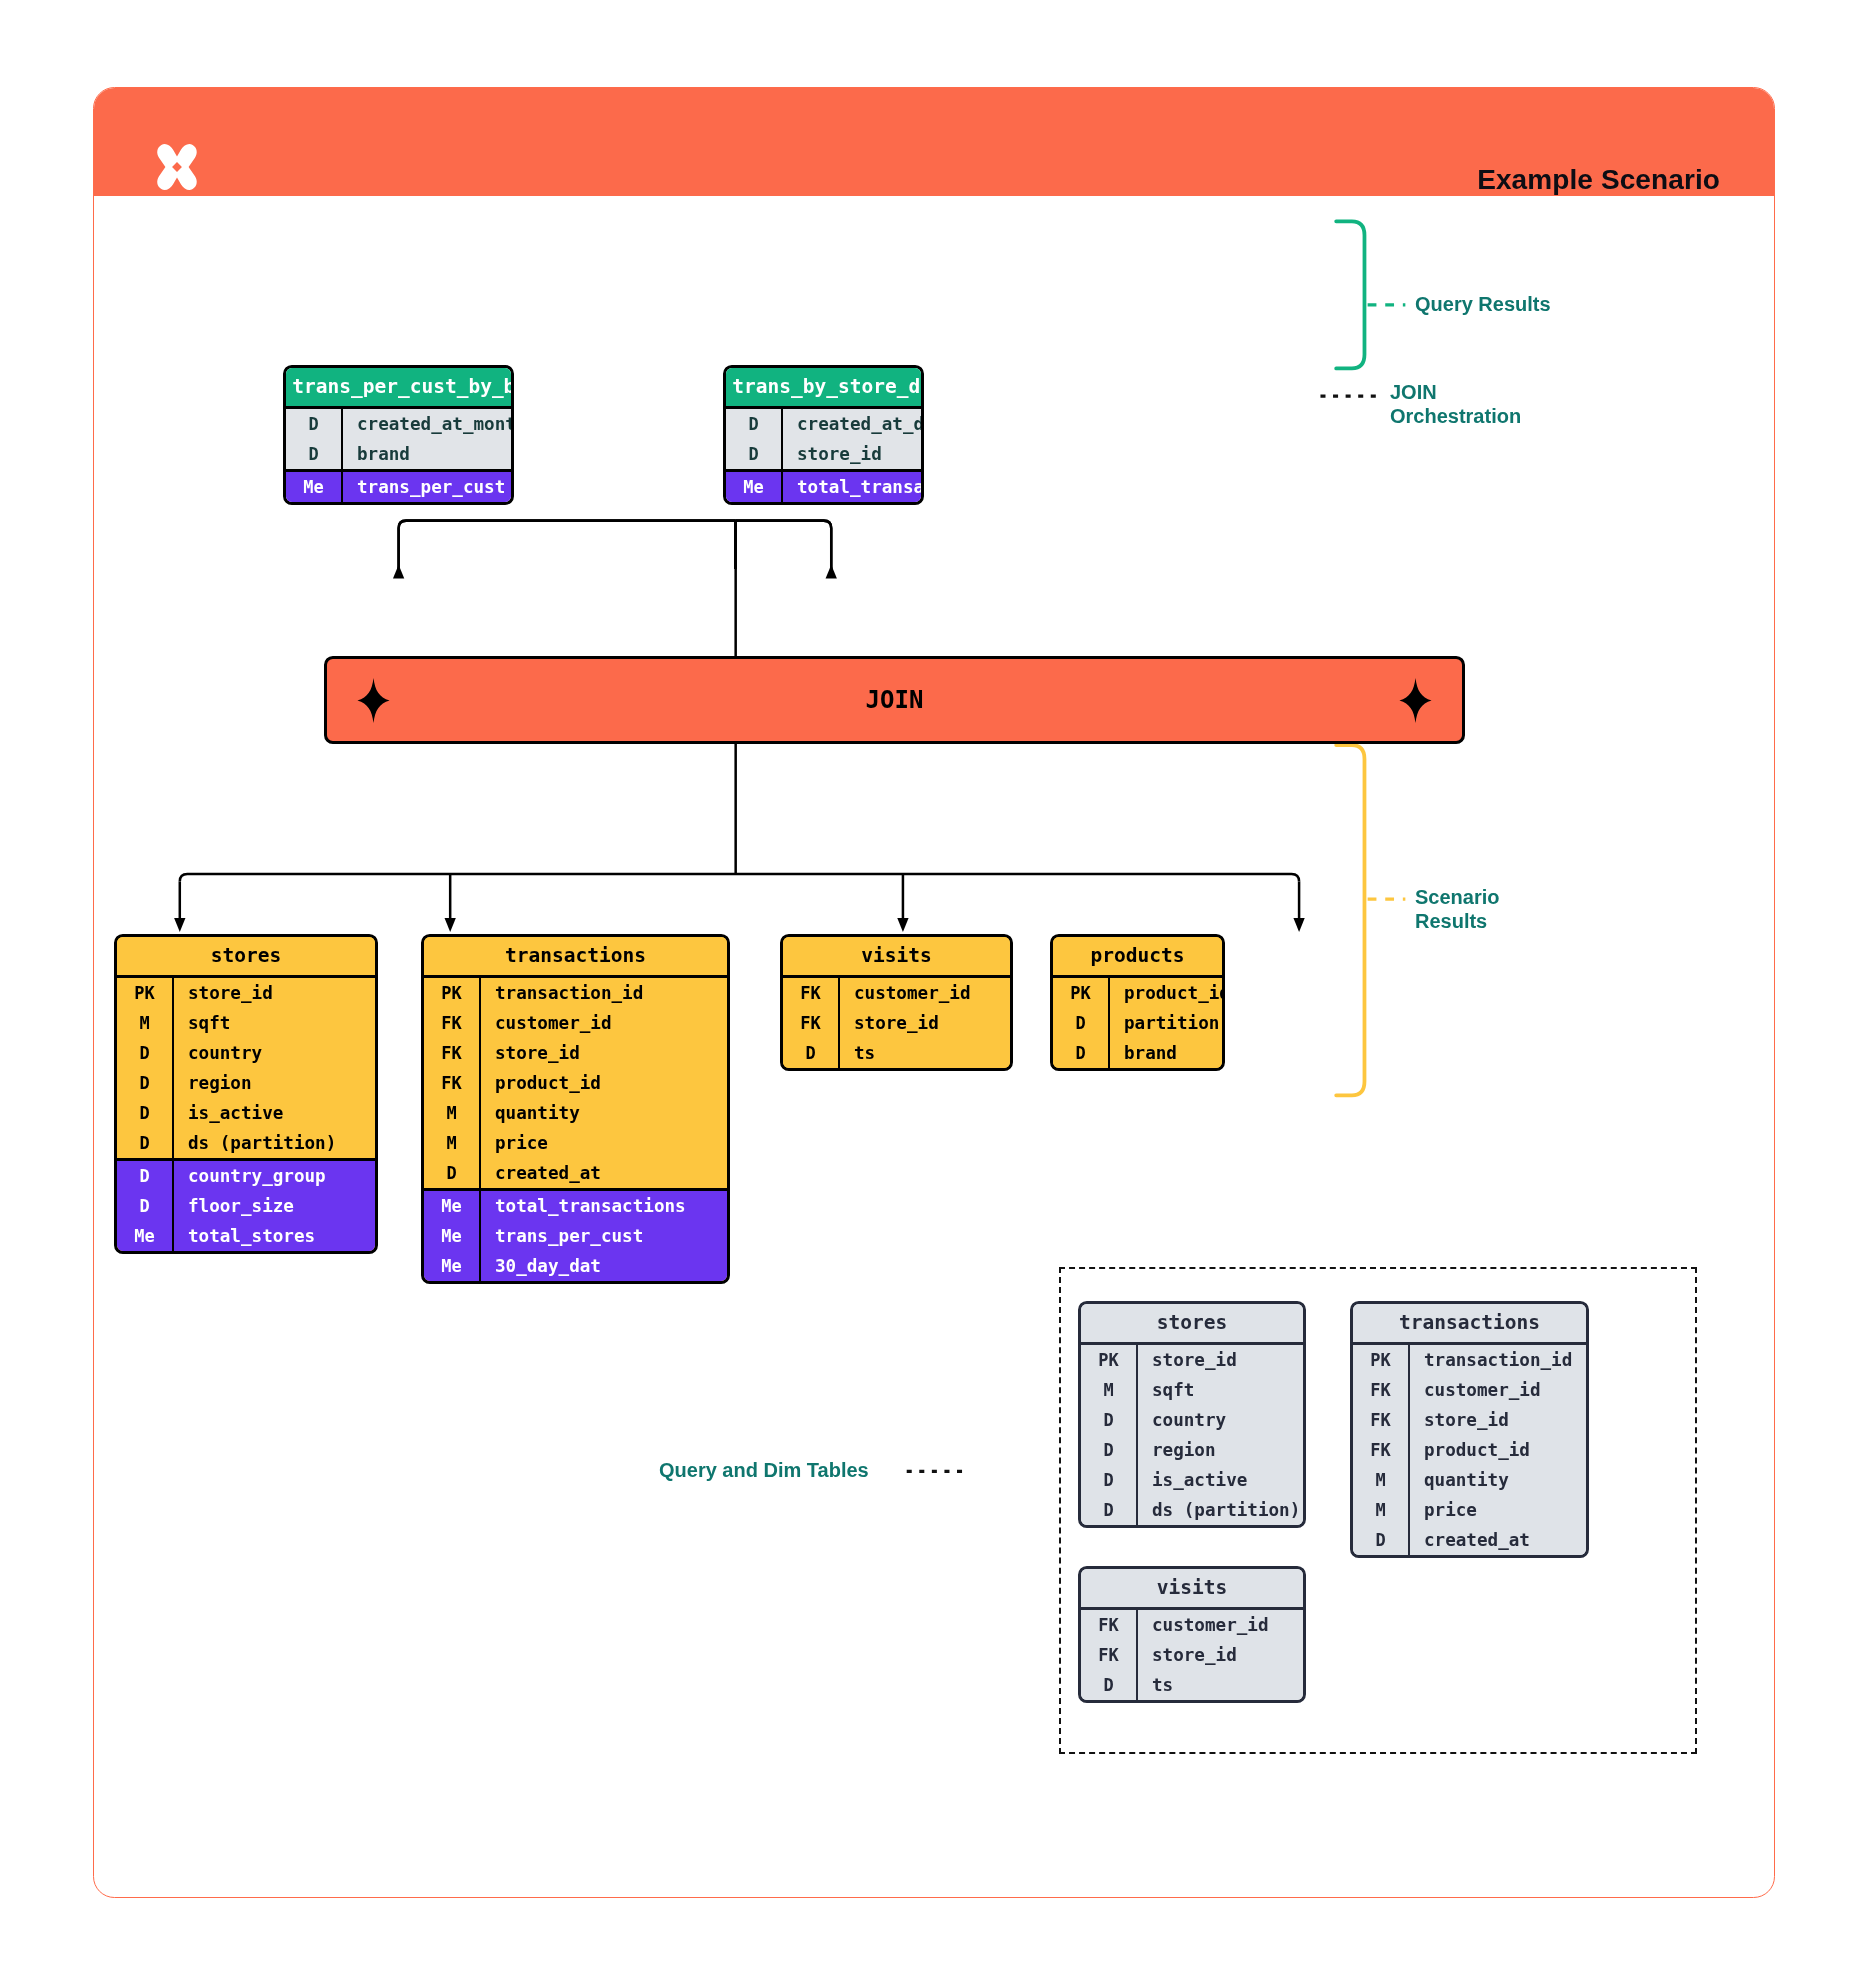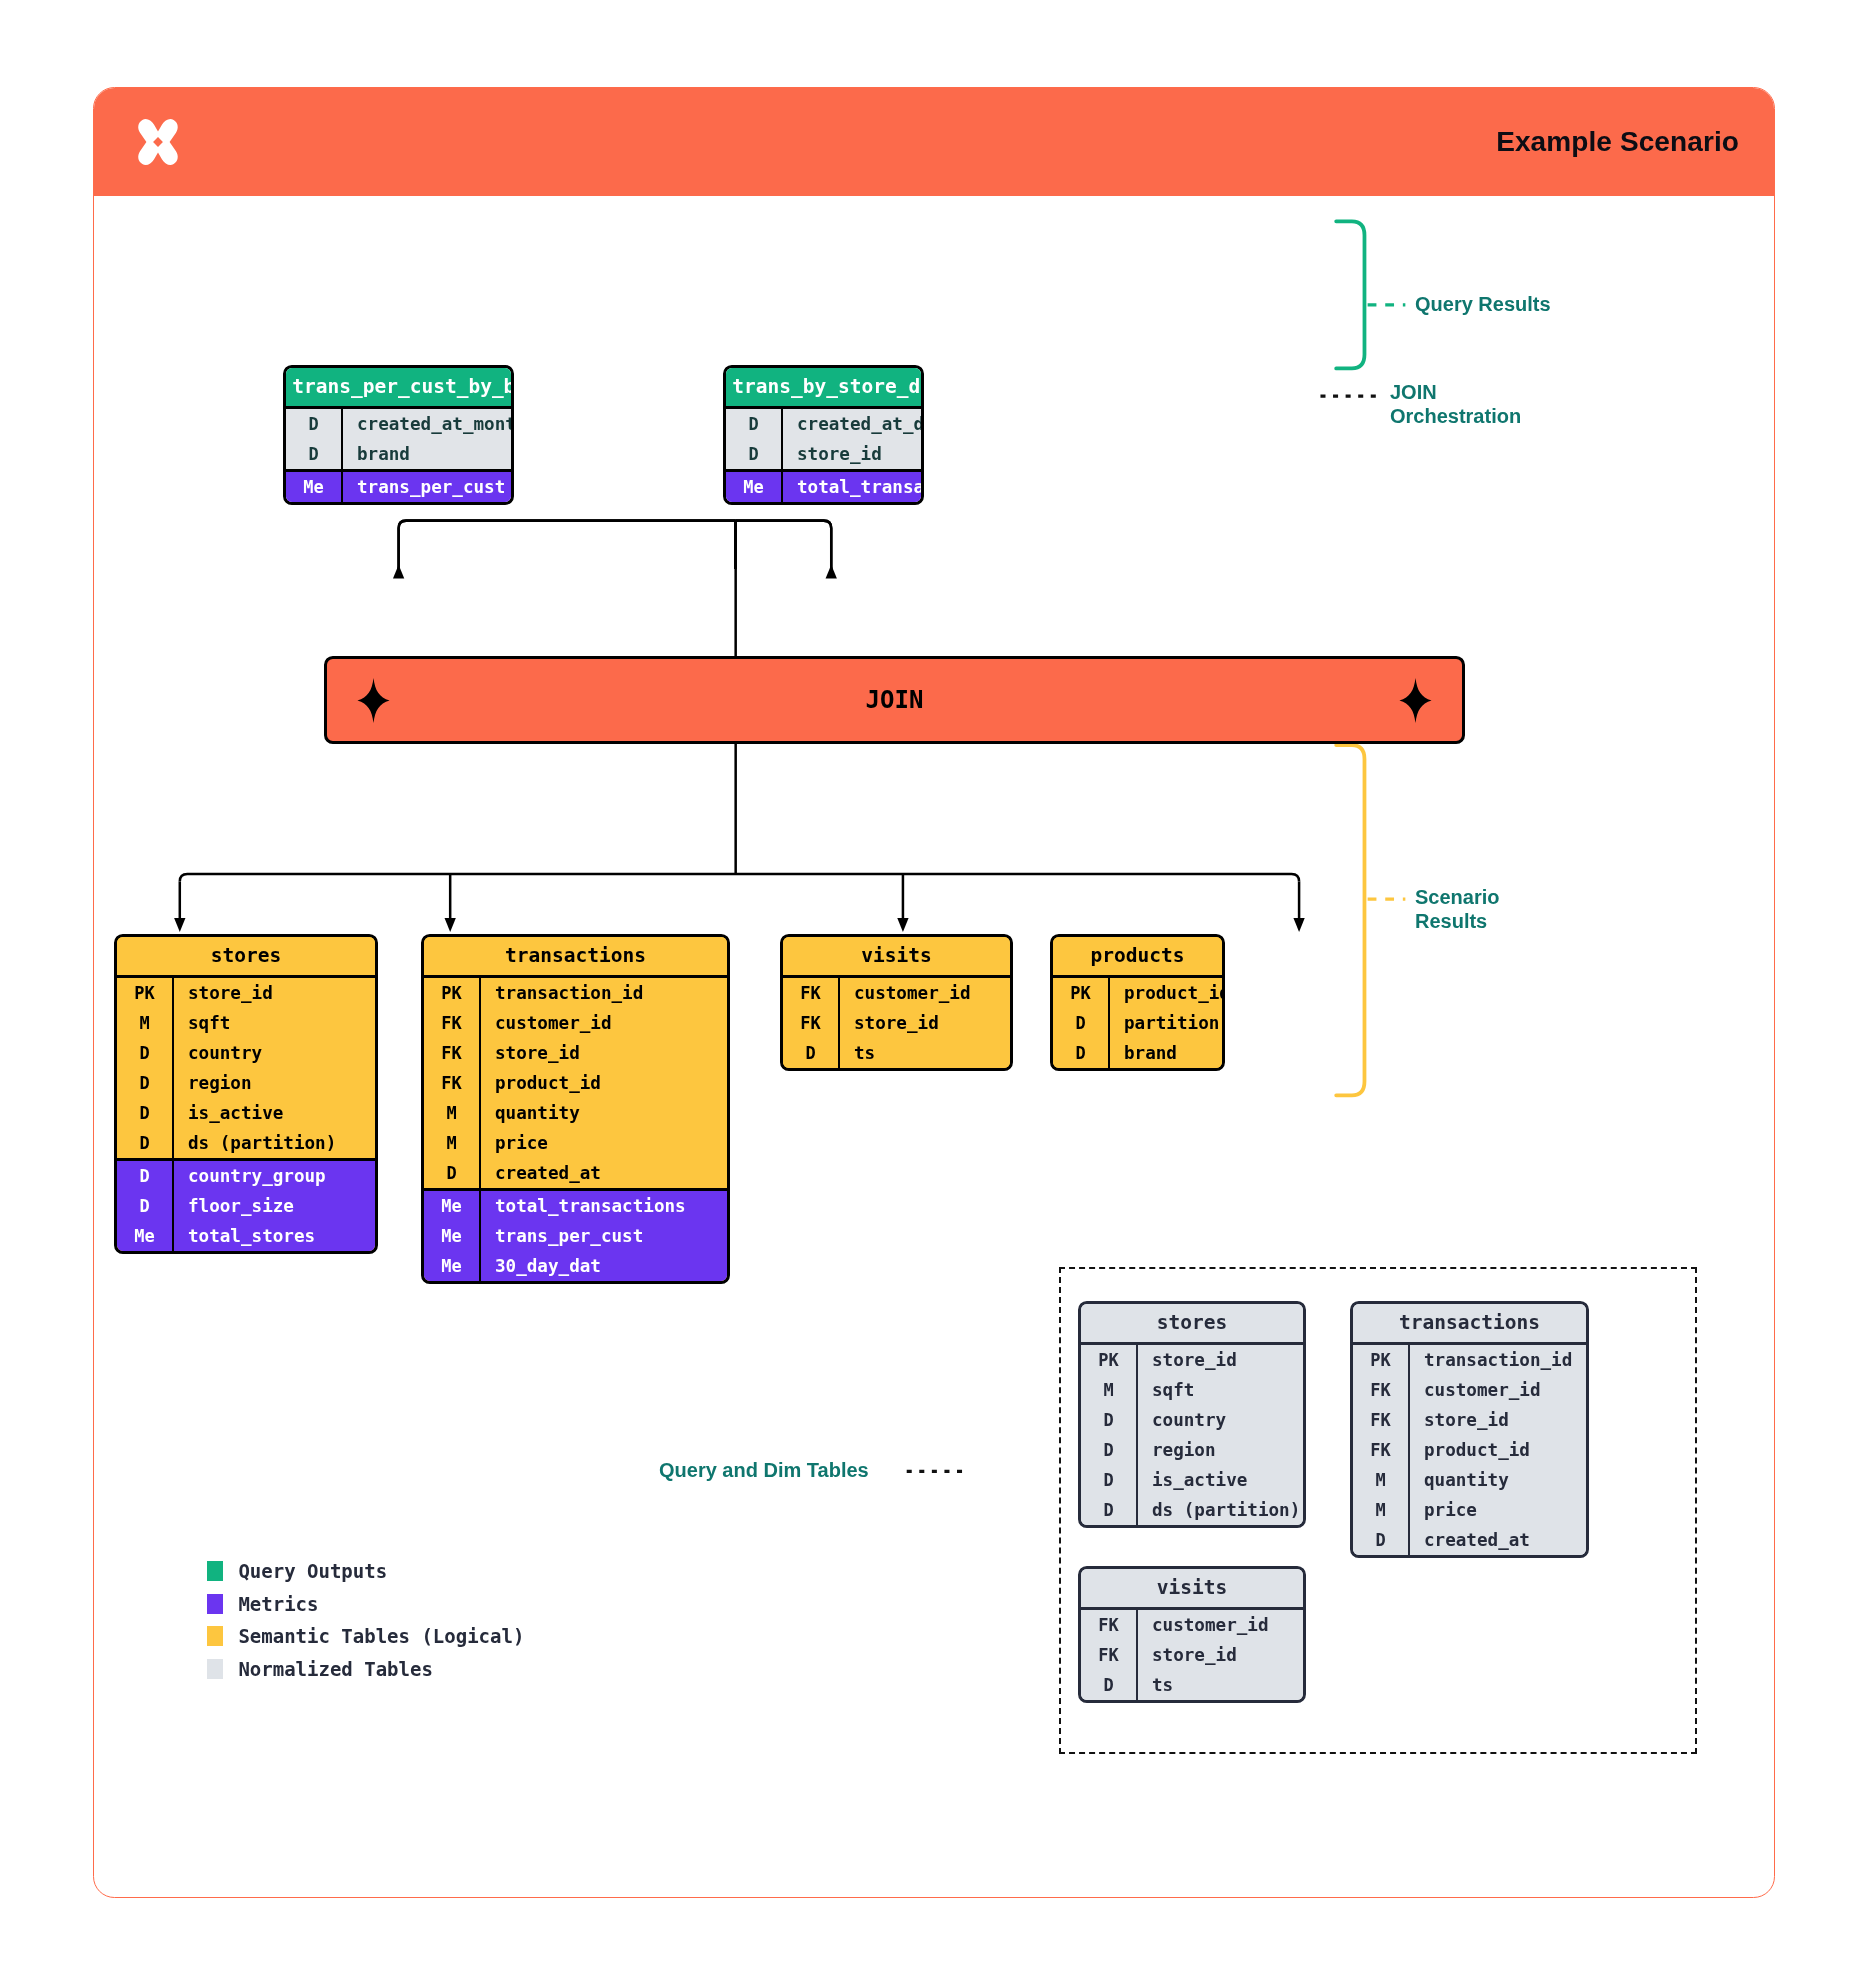--- a/index.html
+++ b/index.html
@@ -5,22 +5,22 @@
   html,body{margin:0;padding:0;background:#ffffff;}
   body{width:1868px;height:1985px;position:relative;
        font-family:"Liberation Sans",sans-serif;
        -webkit-font-smoothing:antialiased;}
 
   
   #card{position:absolute;left:93px;top:87px;width:1682px;height:1811px;
         background:#ffffff;border:1.9px solid #FF6B4A;border-radius:21.4px;
         box-sizing:border-box;overflow:hidden;}
   #card-header{position:absolute;left:0;top:0;width:100%;height:108px;
-        background:#FC6A4B;display:flex;align-items:center;
-        justify-content:space-between;padding:0 35px;box-sizing:border-box;}
+        background:#FC6A4B;display:flex;align-items:flex-end;
+        justify-content:space-between;padding:0 54px;box-sizing:border-box;}
   #logo{width:58px;height:58px;flex:0 0 auto;}
   #card-title{color:#0d0d14;font-size:28px;font-weight:700;letter-spacing:0.1px;
         white-space:nowrap;}
 
   
   .tbl{position:absolute;border:3.1px solid #000;border-radius:8.8px;
        box-sizing:border-box;overflow:hidden;
        font-family:"DejaVu Sans Mono","Liberation Mono",monospace;}
   .tbl .thead{text-align:center;font-size:19.5px;font-weight:700;
        padding:8.2px 6.3px 8.2px;line-height:1.1;box-sizing:border-box;}
@@ -409,33 +409,15 @@
           <div class="k">FK</div>
           <div class="v">store_id</div>
         </div>
       <div class="row">
           <div class="k">D</div>
           <div class="v">ts</div>
         </div>
     </div>
   </div>
 
-  <div id="legend">
-    <div class="lrow">
-      <div class="swatch" style="background:#11B380"></div>
-      <div class="ltext">Query Outputs</div>
-    </div>
-    <div class="lrow">
-      <div class="swatch" style="background:#6B35F0"></div>
-      <div class="ltext">Metrics</div>
-    </div>
-    <div class="lrow">
-      <div class="swatch" style="background:#FDC63F"></div>
-      <div class="ltext">Semantic Tables (Logical)</div>
-    </div>
-    <div class="lrow">
-      <div class="swatch" style="background:#DFE3E8"></div>
-      <div class="ltext">Normalized Tables</div>
-    </div>
-  </div>
 
 </div>
 
 
 </body></html>

